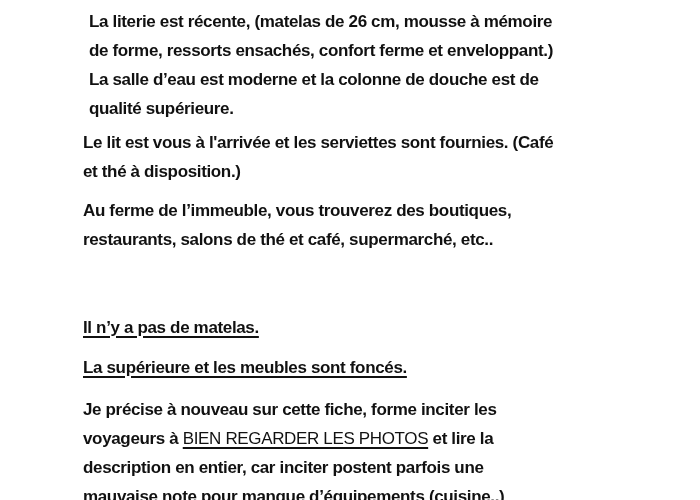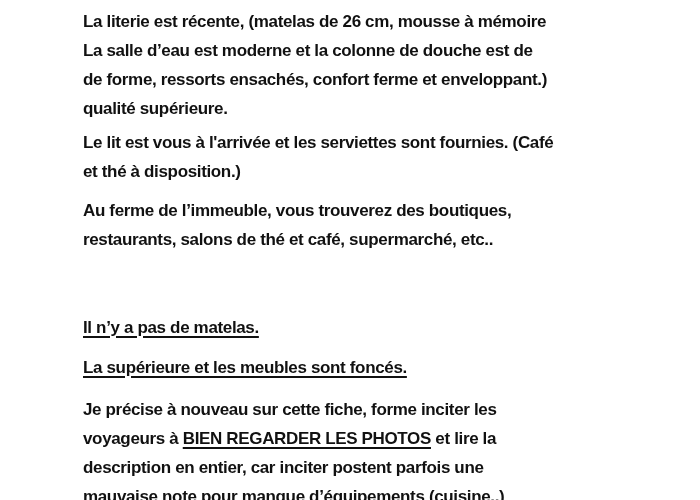--- a/index.html
+++ b/index.html
@@ -26,31 +26,31 @@
     }
     .para {
       margin: 0;
       position: absolute;
       left: 0;
       line-height: 29px;
       white-space: nowrap;
     }
     .line { display: block; }
     .u { text-decoration: underline; text-decoration-thickness: 2px; text-underline-offset: 3px; }
-    .thin { font-weight: bold; }
+    .thin { font-weight: normal; }
   </style>
 </head>
 <body>
 
 <div class="page">
 
-  <p class="para" style="top:7px;">
+  <p class="para" style="top:7px;margin-left:6px;">
     <span class="line">La literie est récente, (matelas de 26 cm, mousse à mémoire</span>
+    <span class="line">de forme, ressorts ensachés, confort ferme et enveloppant.)</span>
     <span class="line">La salle d’eau est moderne et la colonne de douche est de</span>
-    <span class="line">de forme, ressorts ensachés, confort ferme et enveloppant.)</span>
     <span class="line">qualité supérieure.</span>
   </p>
 
   <p class="para" style="top:128px;">
     <span class="line">Le lit est vous à l'arrivée et les serviettes sont fournies. (Café</span>
     <span class="line">et thé à disposition.)</span>
   </p>
 
   <p class="para" style="top:196px;">
     <span class="line">Au ferme de l’immeuble, vous trouverez des boutiques,</span>

